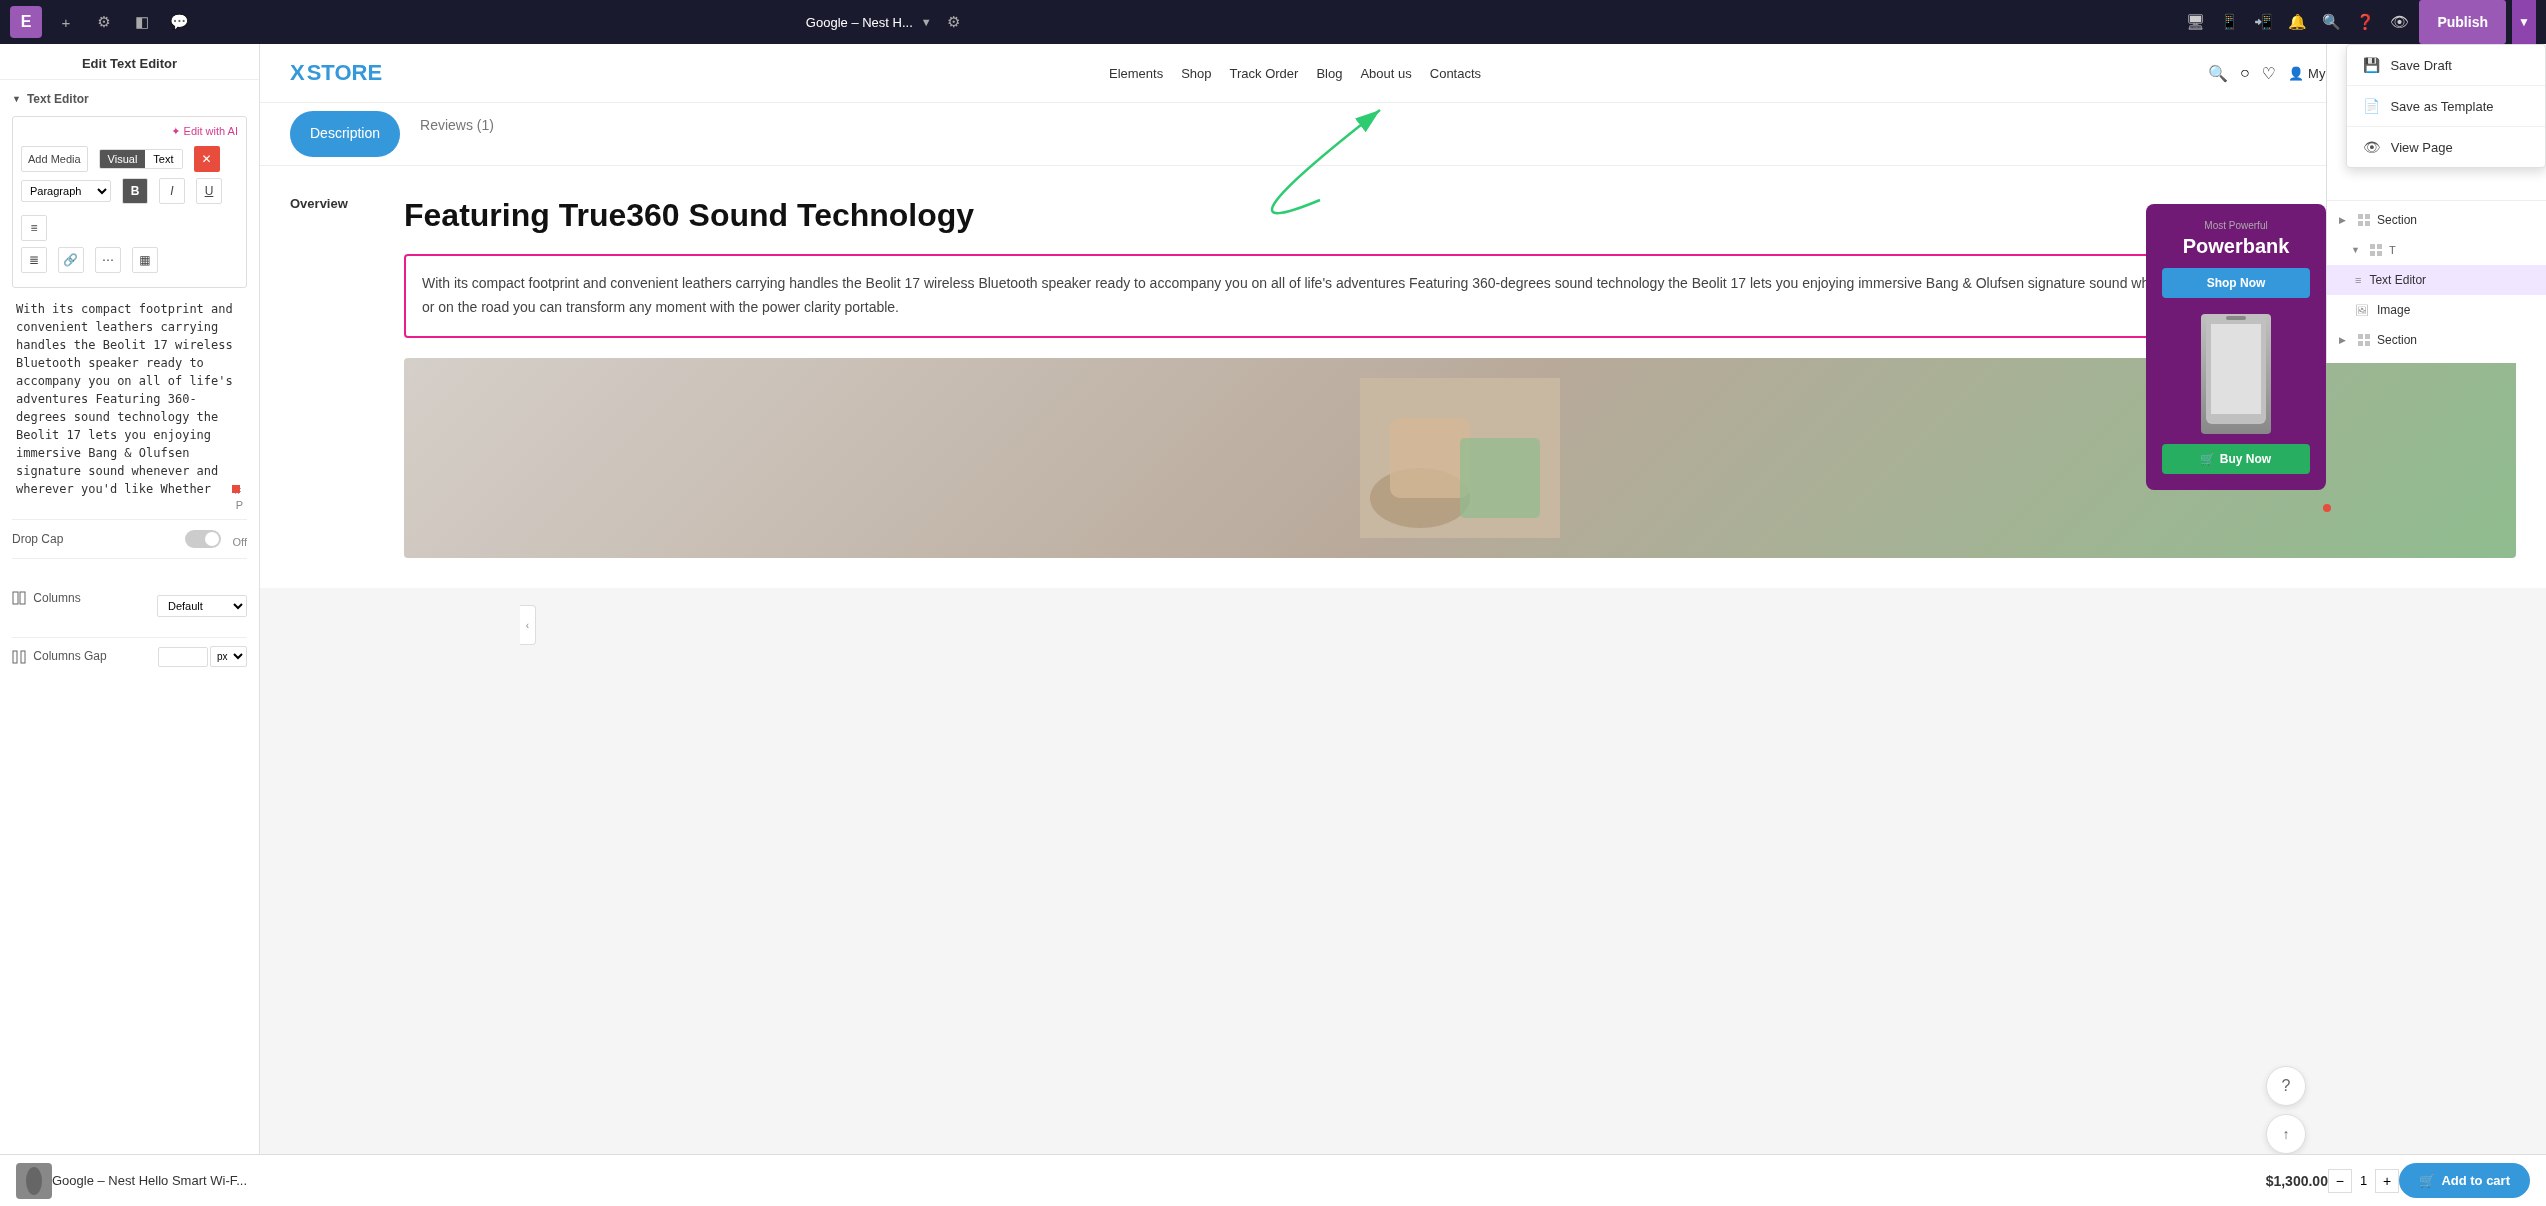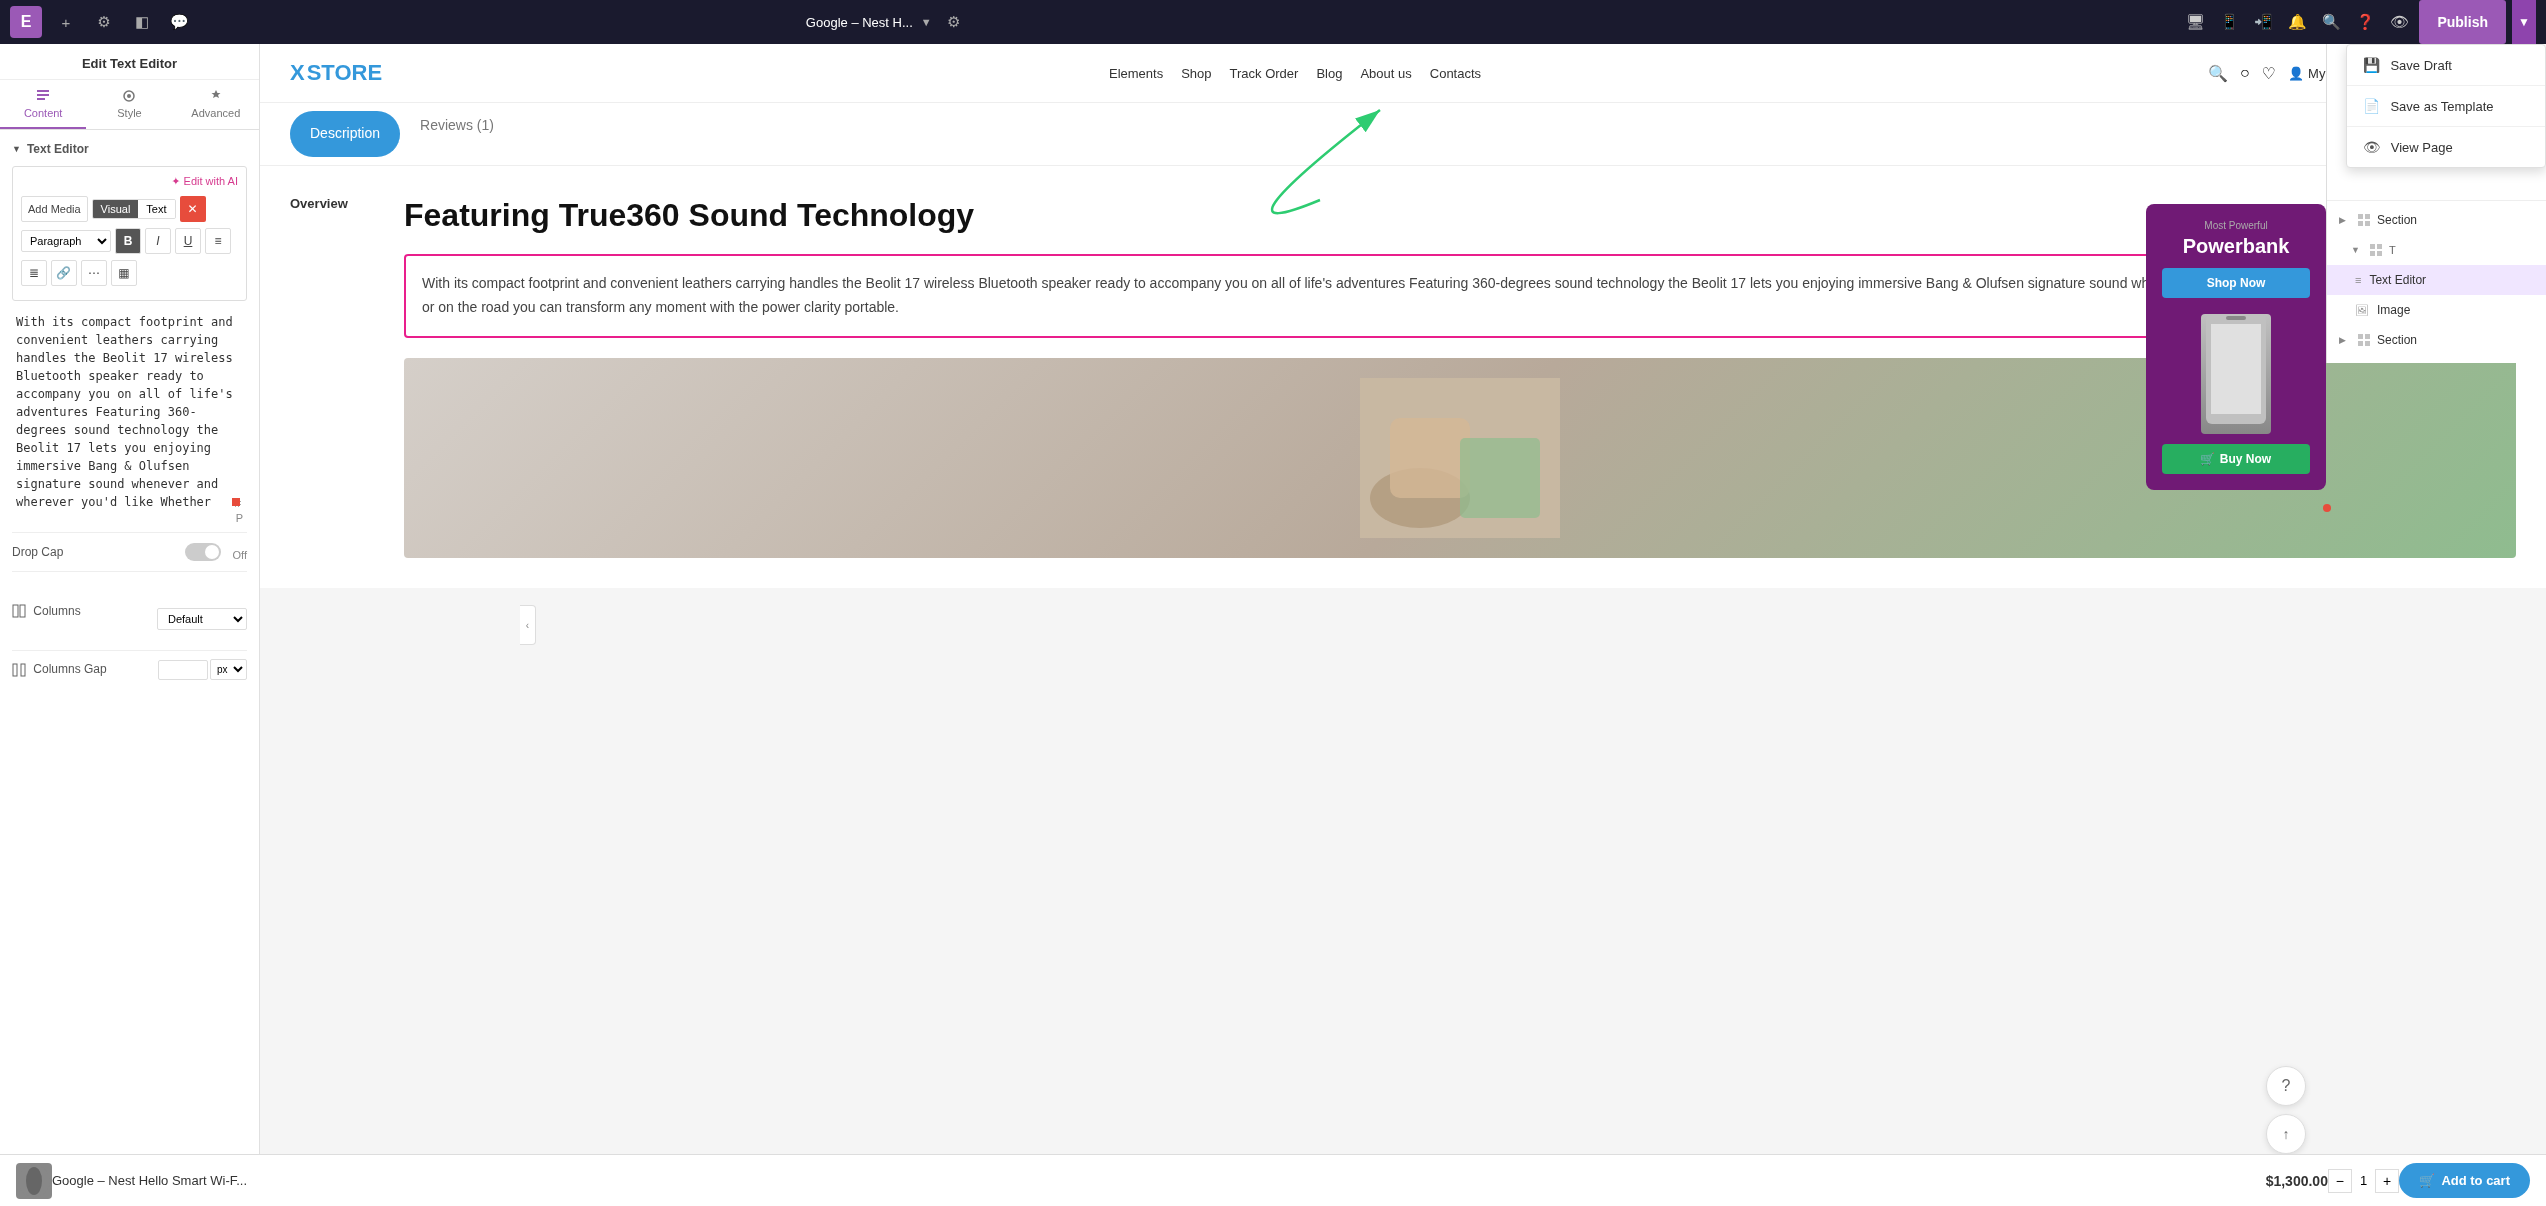--- a/index.html
+++ b/index.html
@@ -67,21 +67,21 @@
     .section-title::before { content: '▼'; font-size: 9px; }
 
     .text-editor-toolbar {
       background: white; border: 1px solid #ddd; border-radius: 3px; padding: 8px; margin-bottom: 8px;
     }
     .ai-edit-btn {
       color: #d63b8f; font-size: 11px; font-weight: 500; cursor: pointer;
       display: flex; align-items: center; gap: 3px; margin-bottom: 8px; justify-content: flex-end;
     }
     .toolbar-row {
-      display: flex; align-items: center; gap: 4px; margin-bottom: 6px; flex-wrap: wrap;
+      display: flex; align-items: center; gap: 11px; margin-bottom: 6px; flex-wrap: wrap;
     }
     .toolbar-btn {
       width: 26px; height: 26px; display: flex; align-items: center; justify-content: center;
       border: 1px solid #ddd; border-radius: 2px; cursor: pointer; font-size: 12px; color: #444; background: white;
     }
     .toolbar-btn.active { background: #555; color: white; }
     .visual-text-switch {
       display: flex; border: 1px solid #ddd; border-radius: 2px; overflow: hidden;
     }
     .vt-btn {
@@ -325,43 +325,20 @@
       <span>▼</span>
     </button>
   </div>
 </div>
 
 <div id="main-layout">
 
   <div id="left-panel">
     <div id="panel-header">Edit Text Editor</div>
 
-    <div id="panel-tabs">
-      <div class="panel-tab active">
-        <svg viewBox="0 0 16 16" fill="currentColor">
-            <rect x="2" y="2" width="12" height="2"></rect>
-            <rect x="2" y="6" width="12" height="2"></rect>
-            <rect x="2" y="10" width="8" height="2"></rect>
-          </svg>
-        <span>Content</span>
-      </div>
-      <div class="panel-tab">
-        <svg viewBox="0 0 16 16" fill="currentColor">
-            <circle cx="8" cy="8" r="5" fill="none" stroke="currentColor" stroke-width="1.5"></circle>
-            <circle cx="8" cy="8" r="2"></circle>
-          </svg>
-        <span>Style</span>
-      </div>
-      <div class="panel-tab">
-        <svg viewBox="0 0 16 16" fill="currentColor">
-            <path d="M8 2l1.5 3h3l-2.5 2 1 3L8 8.5 5 10l1-3L3.5 5h3z"></path>
-          </svg>
-        <span>Advanced</span>
-      </div>
-    </div>
 
     <div id="panel-content">
       <div class="section-title">
         <span>Text Editor</span>
       </div>
 
       <div class="text-editor-toolbar">
         <div class="ai-edit-btn">✦ Edit with AI</div>
 
         <div class="toolbar-row">

